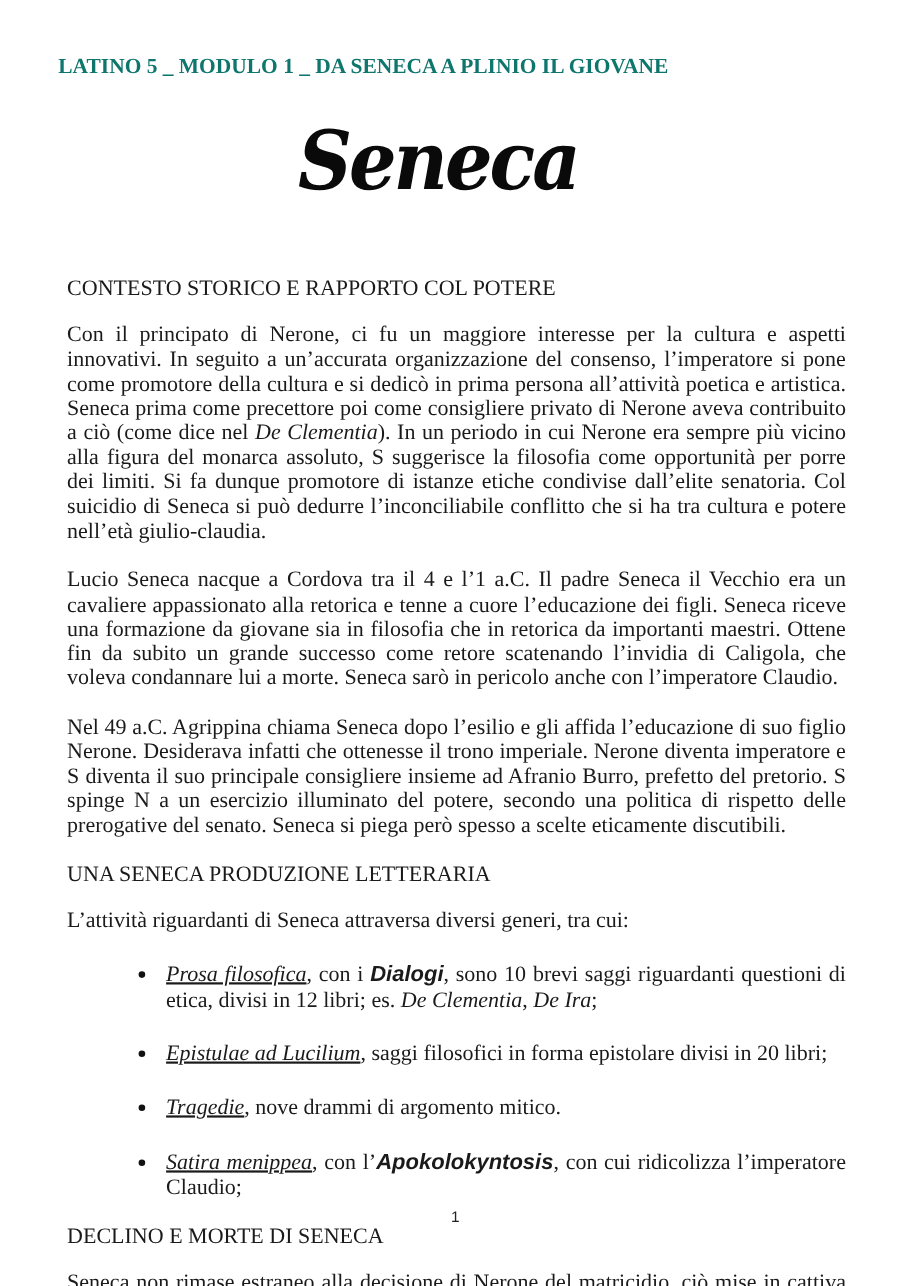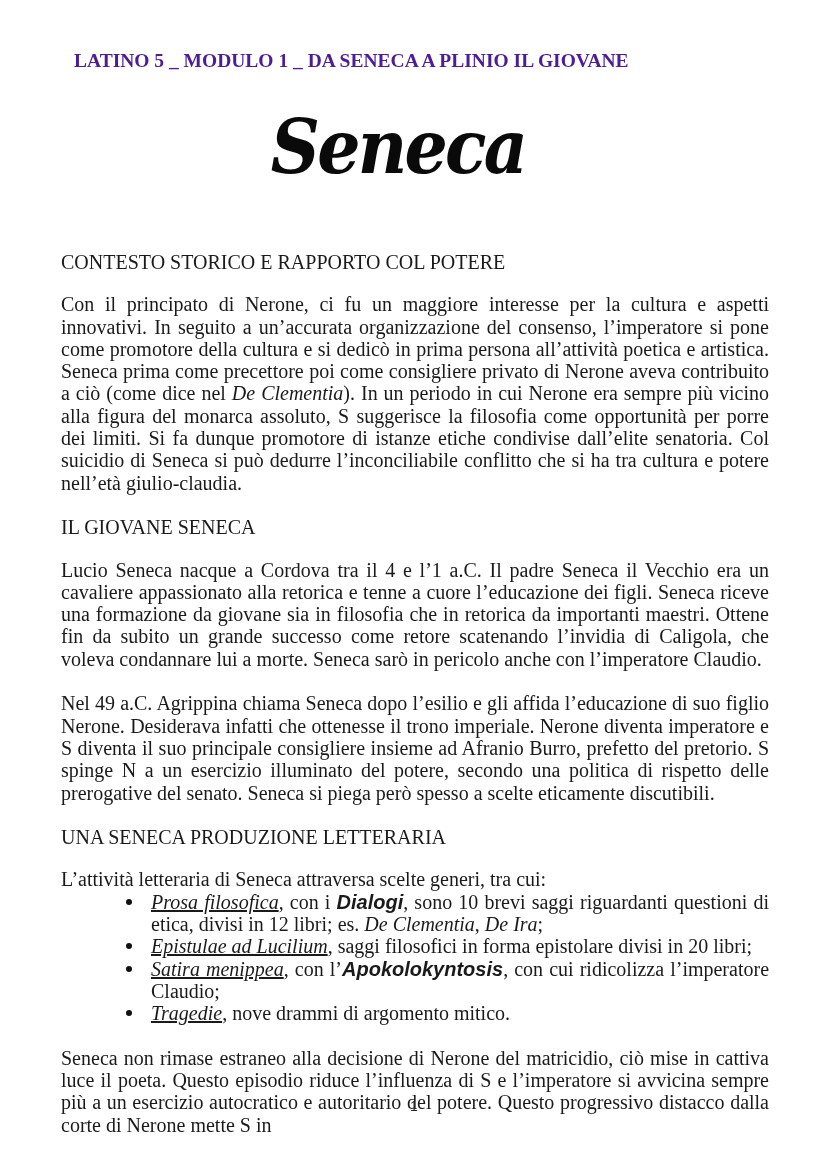--- a/index.html
+++ b/index.html
@@ -3,23 +3,23 @@
   <meta charset="utf-8">
   <style>
     html, body { margin: 0; padding: 0; background: #ffffff; }
     body {
       width: 828px; height: 1169px; position: relative; overflow: hidden;
       font-family: "Liberation Serif", "DejaVu Serif", serif;
       color: #1a1a1a;
     }
     .page { position: absolute; left: 0; top: 0; width: 828px; height: 1169px; }
     .doc-header {
-      position: absolute; left: 74px; top: 50px;
+      position: absolute; left: 53px; top: 50px;
       font-family: "Liberation Serif", serif; font-weight: bold;
-      font-size: 19.5px; letter-spacing: 0px; color: #4c1d95;
+      font-size: 19.5px; letter-spacing: 0px; color: #0f766e;
       white-space: nowrap;
       text-align: right;
     }
     .doc-title {
       position: absolute; left: 0; width: 796px; top: 104px;
       text-align: center;
       font-family: "DejaVu Serif", "Liberation Serif", serif;
       font-weight: bold; font-style: italic;
       font-size: 74px; color: #0a0a0a; letter-spacing: -3px;
       transform: scaleX(0.92);
@@ -27,21 +27,21 @@
     .content {
       position: absolute; left: 61px; top: 251px; width: 708px;
       font-size: 20px; line-height: 22.3px;
     }
     .section { margin: 0 0 22.3px 0; }
     .section-heading { display: block; text-transform: none; }
     .section-body { text-align: justify; text-align-last: left; margin-top: 20px; }
     ul.works {
       list-style: none; margin: 0; padding: 0 0 0 90px;
     }
-    ul.works li { position: relative; text-align: justify; text-align-last: left; }
+    ul.works li { position: relative; text-align: justify; text-align-last: left; margin-top: 27px; }
     ul.works li::before {
       content: ""; position: absolute; left: -25px; top: 8px;
       width: 6px; height: 6px; border-radius: 50%; background: #111;
     }
     .u-it { font-style: italic; text-decoration: underline; }
     .b-it { font-style: italic; font-weight: bold; font-family: "Liberation Sans", sans-serif; }
     .it { font-style: italic; }
     .page-number {
       position: absolute; left: 0; width: 828px; top: 1098px;
       text-align: center; font-family: "Liberation Sans", sans-serif; font-size: 14px; color: #222;
@@ -57,39 +57,39 @@
   <div class="doc-title">Seneca</div>
 
   <div class="content">
 
     <div class="section">
       <span class="section-heading">CONTESTO STORICO E RAPPORTO COL POTERE</span>
       <div class="section-body"><span>Con il principato di Nerone, ci fu un maggiore interesse per la cultura e aspetti innovativi. In seguito a un’accurata organizzazione del consenso, l’imperatore si pone come promotore della cultura e si dedicò in prima persona all’attività poetica e artistica. Seneca prima come precettore poi come consigliere privato di Nerone aveva contribuito a ciò (come dice nel </span><span class="it">De Clementia</span><span>). In un periodo in cui Nerone era sempre più vicino alla figura del monarca assoluto, S suggerisce la filosofia come opportunità per porre dei limiti. Si fa dunque promotore di istanze etiche condivise dall’elite senatoria. Col suicidio di Seneca si può dedurre l’inconciliabile conflitto che si ha tra cultura e potere nell’età giulio-claudia.</span></div>
     </div>
 
     <div class="section">
-      <span class="section-heading">IL GIOVANE SENECA</span>
       <div class="section-body">Lucio Seneca nacque a Cordova tra il 4 e l’1 a.C. Il padre Seneca il Vecchio era un cavaliere appassionato alla retorica e tenne a cuore l’educazione dei figli. Seneca riceve una formazione da giovane sia in filosofia che in retorica da importanti maestri. Ottene fin da subito un grande successo come retore scatenando l’invidia di Caligola, che voleva condannare lui a morte. Seneca sarò in pericolo anche con l’imperatore Claudio.</div>
     </div>
 
     <div class="section">
       <div class="section-body">Nel 49 a.C. Agrippina chiama Seneca dopo l’esilio e gli affida l’educazione di suo figlio Nerone. Desiderava infatti che ottenesse il trono imperiale. Nerone diventa imperatore e S diventa il suo principale consigliere insieme ad Afranio Burro, prefetto del pretorio. S spinge N a un esercizio illuminato del potere, secondo una politica di rispetto delle prerogative del senato. Seneca si piega però spesso a scelte eticamente discutibili.</div>
     </div>
 
     <div class="section">
       <span class="section-heading">UNA SENECA PRODUZIONE LETTERARIA</span>
-      <div class="section-body">L’attività letteraria di Seneca attraversa scelte generi, tra cui:</div>
+      <div class="section-body">L’attività riguardanti di Seneca attraversa diversi generi, tra cui:</div>
       <ul class="works">
         <li><span class="u-it">Prosa filosofica</span><span>, con i </span><span class="b-it">Dialogi</span><span>, sono 10 brevi saggi riguardanti questioni di etica, divisi in 12 libri; es. </span><span class="it">De Clementia</span><span>, </span><span class="it">De Ira</span><span>;</span></li>
         <li><span class="u-it">Epistulae ad Lucilium</span><span>, saggi filosofici in forma epistolare divisi in 20 libri;</span></li>
+        <li><span class="u-it">Tragedie</span><span>, nove drammi di argomento mitico.</span></li>
         <li><span class="u-it">Satira menippea</span><span>, con l’</span><span class="b-it">Apokolokyntosis</span><span>, con cui ridicolizza l’imperatore Claudio;</span></li>
-        <li><span class="u-it">Tragedie</span><span>, nove drammi di argomento mitico.</span></li>
       </ul>
     </div>
 
     <div class="section">
+      <span class="section-heading">DECLINO E MORTE DI SENECA</span>
       <div class="section-body">Seneca non rimase estraneo alla decisione di Nerone del matricidio, ciò mise in cattiva luce il poeta. Questo episodio riduce l’influenza di S e l’imperatore si avvicina sempre più a un esercizio autocratico e autoritario del potere. Questo progressivo distacco dalla corte di Nerone mette S in</div>
     </div>
 
   </div>
 
   <div class="page-number">1</div>
 </div>
 
 </body></html>

